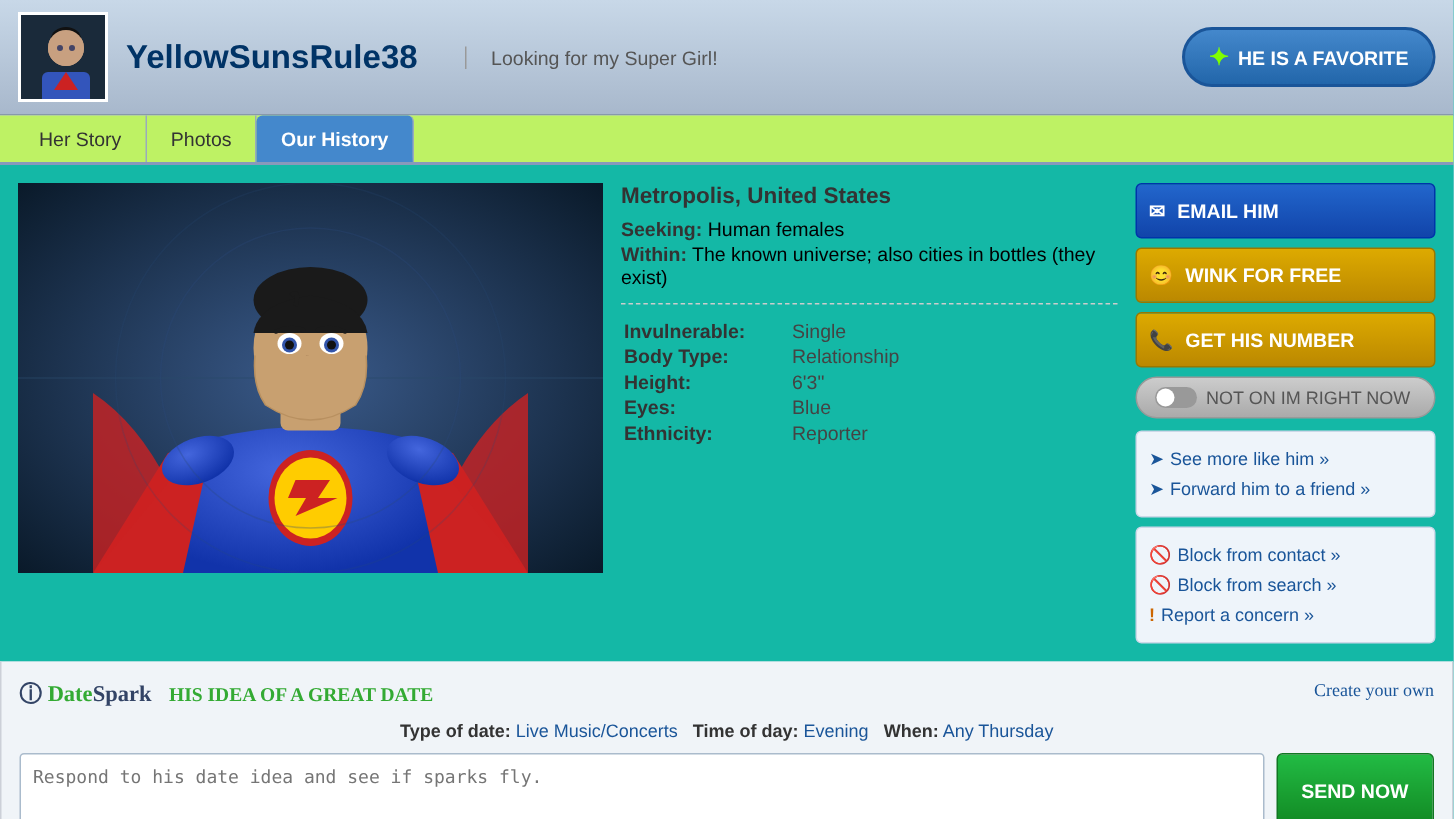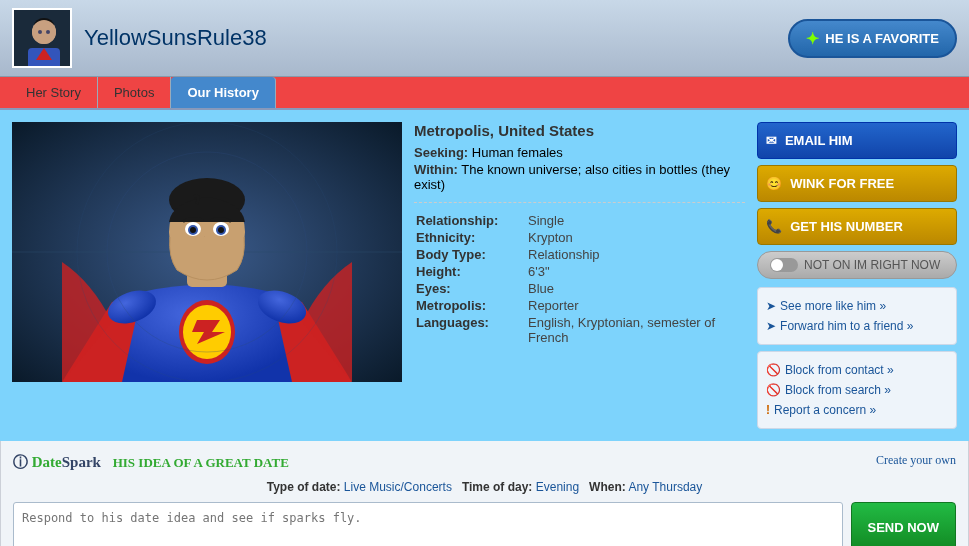--- a/index.html
+++ b/index.html
@@ -15,21 +15,21 @@
     }
     #header-avatar {
       width: 60px; height: 60px;
       border: 2px solid #fff;
       background: #334;
       overflow: hidden;
       flex-shrink: 0;
     }
     #header-avatar svg { width: 60px; height: 60px; }
     #header-username {
-      font-size: 22px; font-weight: normal; color: #003366;
+      font-size: 22px; font-weight: bold; color: #003366;
       margin-left: 12px; margin-right: 32px;
     }
     #header-tagline {
       color: #555; font-size: 13px;
       border-left: 1px solid #999;
       padding-left: 16px;
     }
     #header-favorite {
       margin-left: auto;
       background: linear-gradient(to bottom, #4488cc, #2266aa);
@@ -39,42 +39,42 @@
       color: #fff;
       font-weight: bold;
       font-size: 13px;
       display: flex; align-items: center; gap: 6px;
       cursor: pointer;
     }
     #header-favorite .star-icon { color: #7fff00; font-size: 16px; }
 
     
     #nav-tabs {
-      background: #ef4444;
+      background: #bef264;
       display: flex;
       padding: 0 10px;
       border-bottom: 2px solid #8899bb;
     }
     .nav-tab {
       padding: 8px 16px;
       font-size: 13px;
       color: #333;
       cursor: pointer;
       border-right: 1px solid #9aabbb;
     }
     .nav-tab.active {
       background: #4488cc;
       color: #fff;
       font-weight: bold;
       border-radius: 4px 4px 0 0;
     }
 
     
     #main {
-      background: #7dd3fc;
+      background: #14b8a6;
       display: flex;
       padding: 12px;
       gap: 12px;
     }
 
     
     #profile-image {
       width: 390px; flex-shrink: 0;
     }
     #profile-image .img-box {
@@ -228,20 +228,21 @@
       <circle cx="30" cy="22" r="12" fill="#c8a080"></circle>
       <rect x="14" y="38" width="32" height="22" rx="4" fill="#3355bb"></rect>
       <polygon points="30,38 22,50 38,50" fill="#cc2222"></polygon>
       <ellipse cx="30" cy="16" rx="10" ry="8" fill="#111"></ellipse>
       <ellipse cx="30" cy="22" rx="12" ry="12" fill="#c8a080"></ellipse>
       <circle cx="26" cy="22" r="2" fill="#446"></circle>
       <circle cx="34" cy="22" r="2" fill="#446"></circle>
     </svg>
   </div>
   <span id="header-username">YellowSunsRule38</span>
+  <span id="header-tagline">Looking for my Super Girl!</span>
   <button id="header-favorite">
     <span class="star-icon">✦</span>
     <span>HE IS A FAVORITE</span>
   </button>
 </div>
 
 <div id="nav-tabs">
   <div class="nav-tab">Her Story</div>
   <div class="nav-tab">Photos</div>
   <div class="nav-tab active">Our History</div>
@@ -318,46 +319,38 @@
       <span>Human females</span>
     </div>
     <div id="within-line">
       <span class="label-bold">Within:</span>
       <span>The known universe; also cities in bottles (they exist)</span>
     </div>
     <hr class="divider">
     <table class="detail-table">
       <tbody id="detail-tbody">
           <tr>
-            <td>Relationship:</td>
+            <td>Invulnerable:</td>
             <td>Single</td>
-          </tr>
-          <tr>
-            <td>Ethnicity:</td>
-            <td>Krypton</td>
           </tr>
           <tr>
             <td>Body Type:</td>
             <td>Relationship</td>
           </tr>
           <tr>
             <td>Height:</td>
             <td>6'3"</td>
           </tr>
           <tr>
             <td>Eyes:</td>
             <td>Blue</td>
           </tr>
           <tr>
-            <td>Metropolis:</td>
+            <td>Ethnicity:</td>
             <td>Reporter</td>
-          </tr>
-          <tr>
-            <td>Languages:</td>
-            <td>English, Kryptonian, semester of French</td>
           </tr>
         </tbody>
     </table>
   </div>
 
   <div id="action-panel">
     <button class="action-btn btn-email">
       <span>✉</span>
       <span>EMAIL HIM</span>
     </button>

